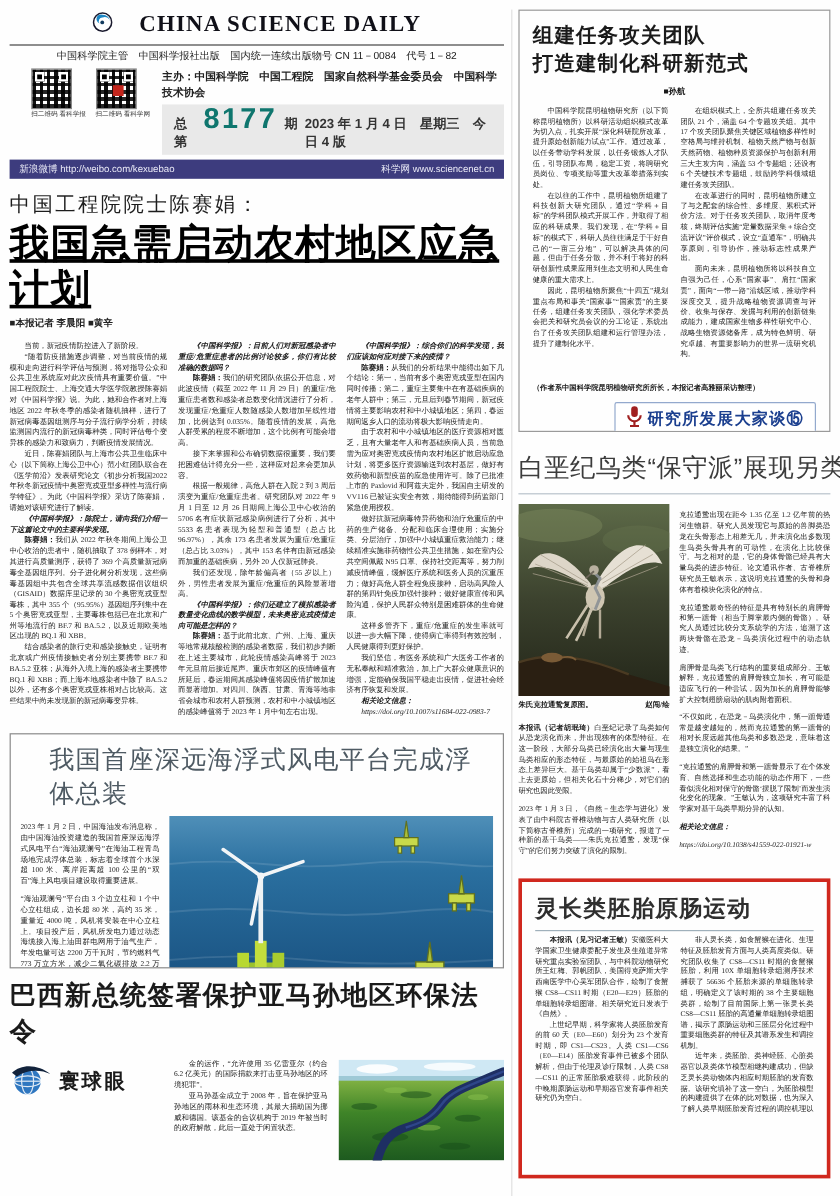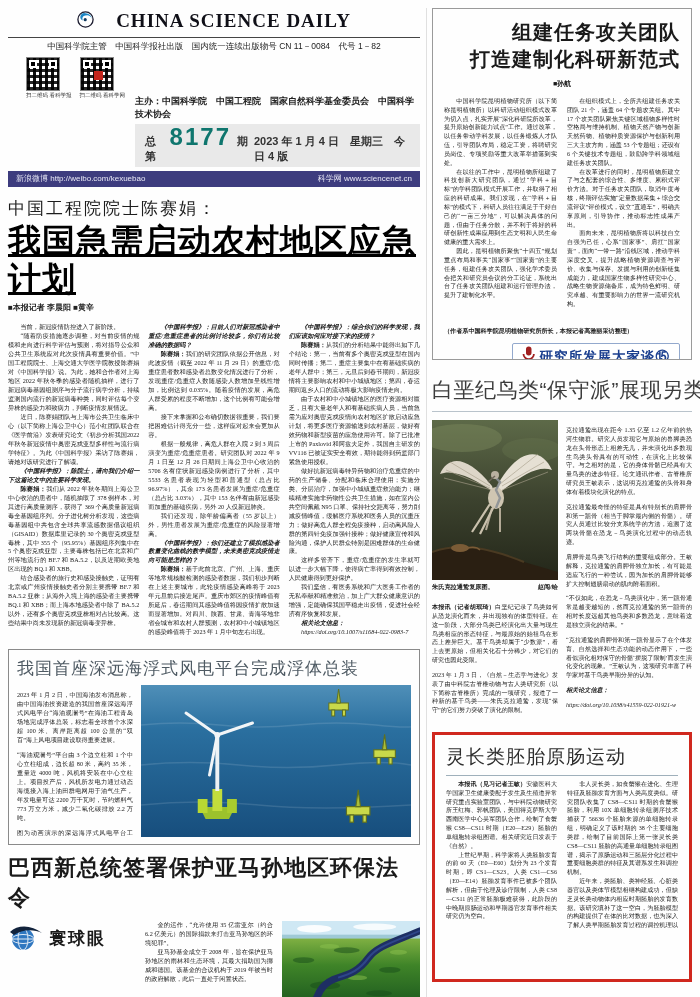--- a/index.html
+++ b/index.html
@@ -18,61 +18,61 @@
   .mast-bottom{display:flex;gap:10px;margin-top:4px;align-items:flex-start;}
   .qrs{display:flex;gap:8px;padding-left:18px;}
   .qr-wrap{text-align:center;}
   .qr{width:34px;height:34px;border:1px solid #888;position:relative;box-sizing:border-box;
       background:repeating-linear-gradient(0deg,rgba(0,0,0,.85) 0 3px,transparent 3px 6px),
                  repeating-linear-gradient(90deg,#111 0 3px,#fff 3px 6px);}
   .qr::before{content:"";position:absolute;left:2px;top:2px;width:8px;height:8px;background:#000;box-shadow:inset 0 0 0 2px #fff;}
   .qr::after{content:"";position:absolute;right:2px;top:2px;width:8px;height:8px;background:#000;box-shadow:inset 0 0 0 2px #fff;}
   .qr .center-red{position:absolute;left:13px;top:13px;width:9px;height:9px;background:#c4261d;}
   .qr-cap{font-size:5.5px;color:#333;margin-top:1px;font-family:"Liberation Sans",sans-serif;}
-  .mast-right{flex:1;margin-top:37px;}
+  .mast-right{flex:1;}
   .info2{font-size:9px;font-weight:bold;color:#222;font-family:"Liberation Sans",sans-serif;margin:1px 0 3px;}
   .issuebar{background:#e9e9e9;padding:2px 10px 3px;font-size:11px;font-weight:bold;color:#333;
       font-family:"Liberation Sans",sans-serif;display:flex;align-items:baseline;gap:6px;}
   .issuebar .big{font-size:24px;color:#0f766e;letter-spacing:2px;line-height:.9;font-family:"Liberation Sans",sans-serif;}
   .navybar{margin-top:4px;background:#3d3c7e;color:#e9e9f6;font-size:8px;display:flex;
       justify-content:space-between;padding:2px 8px 3px;font-family:"Liberation Sans",sans-serif;}
   
   .main-article{margin-top:10px;}
   .kicker{font-size:17px;color:#1d1d1d;font-family:"Liberation Sans",sans-serif;letter-spacing:2px;}
   .headline{font-size:33px;font-weight:900;font-family:"Liberation Sans",sans-serif;letter-spacing:1px;
       line-height:1.15;color:#000;margin:2px 0 4px;text-decoration:underline;}
   .byline{font-size:8px;font-weight:bold;color:#222;font-family:"Liberation Sans",sans-serif;margin-bottom:10px;}
   .body3{column-count:3;column-gap:9px;height:318px;overflow:hidden;font-size:6.2px;line-height:1.45;
       text-align:justify;}
   .body3 p, .body2 p, .fcol p{margin:0;text-indent:2em;}
   p.em{font-weight:bold;font-style:italic;}
   p.doi-label{font-weight:bold;font-style:italic;}
   p.doi{font-style:italic;word-break:break-all;}
   
   .wind-box{margin-top:8px;border:1px solid #8a8a8a;padding:7px 8px;box-sizing:border-box;height:196px;overflow:hidden;}
-  .wind-head{font-size:17px;color:#4e5a63;font-family:"Liberation Sans",sans-serif;letter-spacing:1px;margin-bottom:5px;}
+  .wind-head{font-size:21px;color:#4e5a63;font-family:"Liberation Sans",sans-serif;letter-spacing:1px;margin-bottom:5px;margin-left:24px;}
   .wind-flex{display:flex;gap:8px;}
   .wind-text{width:116px;flex:none;font-size:6.2px;line-height:1.45;text-align:justify;height:152px;overflow:hidden;}
   .wind-img{flex:1;height:152px;}
   .wind-img svg{display:block;width:100%;height:100%;}
   
   .brazil{margin-top:8px;}
   .brazil-head{font-size:22px;font-weight:900;font-family:"Liberation Sans",sans-serif;letter-spacing:1px;margin:0 0 8px;}
   .brazil-flex{display:flex;gap:9px;}
   .fcol{font-size:6.2px;line-height:1.45;text-align:justify;overflow:hidden;}
   .bz1{width:128px;flex:none;height:128px;}
   .bz2{width:128px;flex:none;height:128px;}
   .bz3{flex:1;height:128px;}
   .globe-badge{display:flex;align-items:center;gap:5px;margin:2px 0 10px;}
   .globe-badge .bname{font-size:17px;font-weight:bold;font-family:"Liberation Sans",sans-serif;letter-spacing:2px;}
   .bz-img{width:100%;height:84px;}
   .bz-img svg{display:block;width:100%;height:100%;}
   
   .kunming-box{border:1px solid #9a9a9a;padding:10px 11px 8px;box-sizing:border-box;height:352px;overflow:hidden;}
-  .k-title{font-size:20px;font-weight:bold;text-align:right;line-height:1.35;font-family:"Liberation Serif",serif;letter-spacing:1px;}
+  .k-title{font-size:17px;font-weight:bold;text-align:left;line-height:1.35;font-family:"Liberation Serif",serif;letter-spacing:1px;}
   .k-byline{text-align:center;font-size:7px;font-weight:bold;margin:6px 0 8px;font-family:"Liberation Sans",sans-serif;}
   .body2{column-count:2;column-gap:10px;height:228px;overflow:hidden;font-size:6.1px;line-height:1.45;text-align:justify;}
   .k-note{font-size:6.1px;font-weight:bold;text-align:justify;margin-top:2px;}
   .k-badge-row{display:flex;justify-content:flex-end;margin-top:7px;}
   .k-badge{display:inline-flex;align-items:center;gap:5px;border:1.5px solid #93a9cd;border-radius:2px;
       padding:2px 9px 3px;background:#fff;}
   .k-badge .bt{font-size:13.5px;font-weight:bold;color:#1b3f8f;font-family:"Liberation Sans",sans-serif;letter-spacing:1px;}
   
   .bird{margin-top:16px;}
   .bird-head{font-size:21px;color:#3c3c3c;font-family:"Liberation Sans",sans-serif;letter-spacing:.5px;
@@ -80,21 +80,21 @@
   .bird-flex{display:flex;gap:8px;}
   .bird-left{width:126px;flex:none;}
   .bird-right{flex:1;font-size:6.1px;line-height:1.45;text-align:justify;height:300px;overflow:hidden;}
   .bird-img{width:126px;height:160px;}
   .bird-img svg{display:block;width:100%;height:100%;}
   .bird-cap{display:flex;justify-content:space-between;font-size:6.2px;font-weight:bold;margin:3px 0 5px;}
   .bird-left-text{font-size:6.1px;line-height:1.45;text-align:justify;height:118px;overflow:hidden;}
   
   .primate-box{margin-top:12px;border:3px solid #d0281e;padding:9px 11px;box-sizing:border-box;height:250px;overflow:hidden;}
   .p-title1{font-size:19px;color:#2e2e2e;font-family:"Liberation Sans",sans-serif;letter-spacing:1px;
-      border-bottom:1px solid #9fb0bb;padding-bottom:5px;margin-bottom:4px;}
+      border-bottom:1px solid #9fb0bb;padding-bottom:5px;margin-bottom:4px;font-weight:bold;}
   .p-title2{font-size:19px;color:#2e2e2e;font-family:"Liberation Sans",sans-serif;letter-spacing:1px;margin-bottom:8px;}
   .primate-box .body2{height:158px;}
 </style>
 </head>
 <body>
 
 <div class="page">
   <div class="cols">
 
     <div class="left-col">

